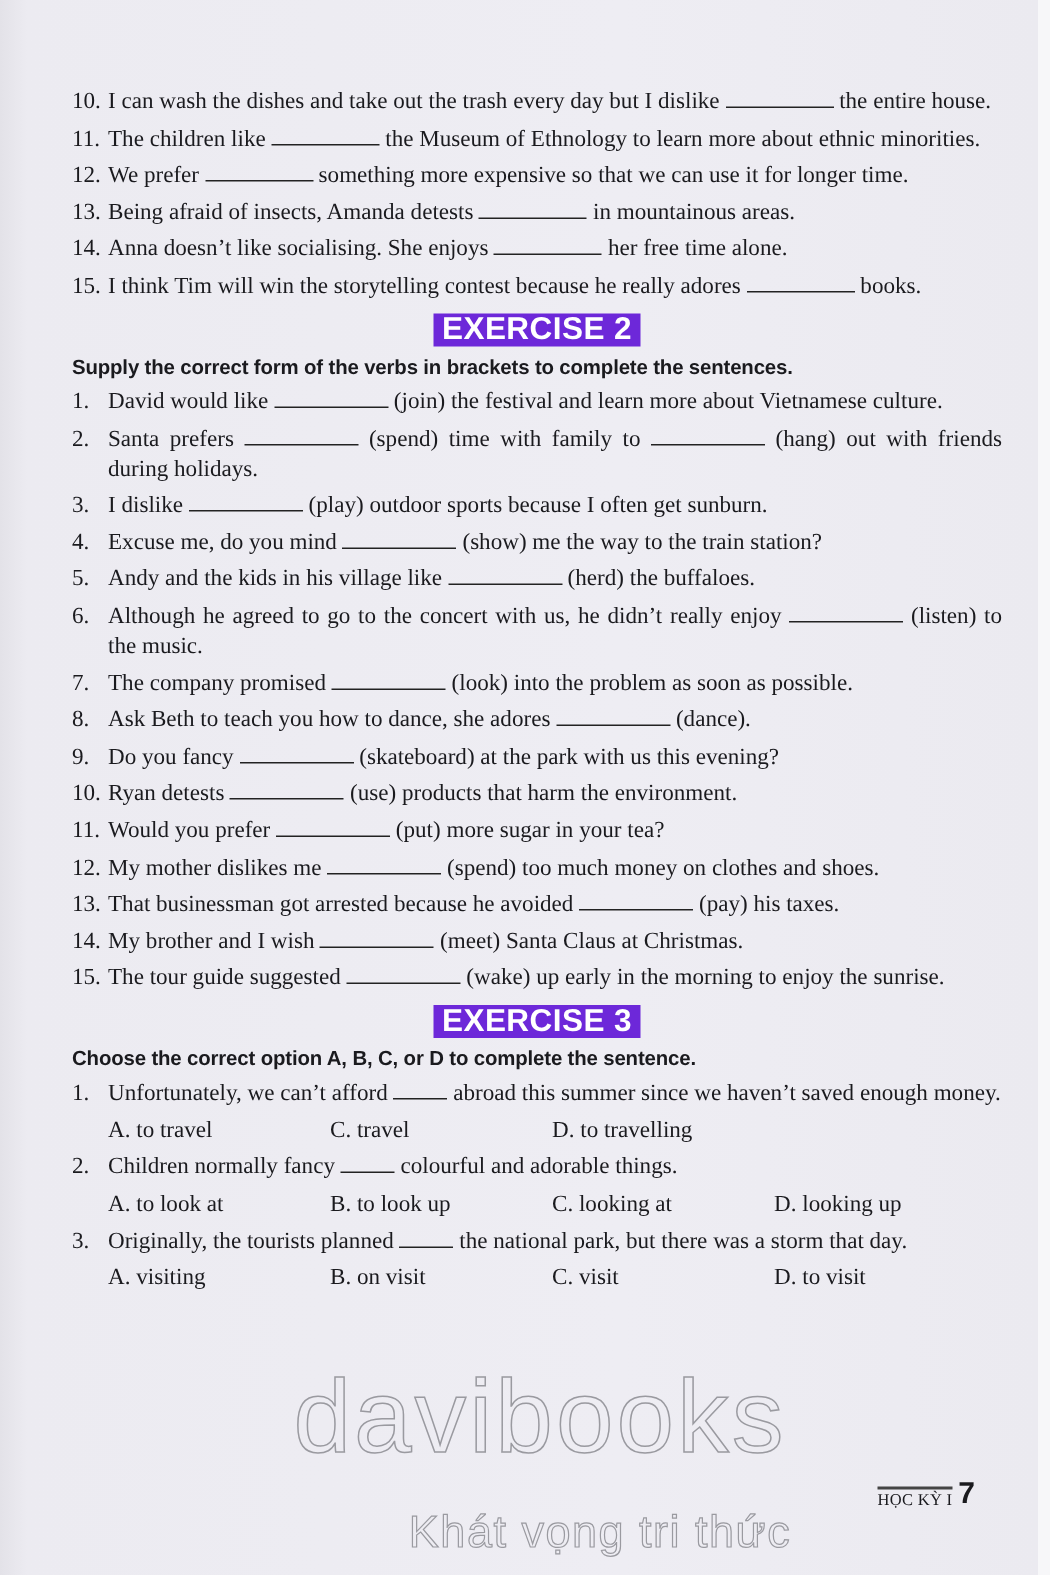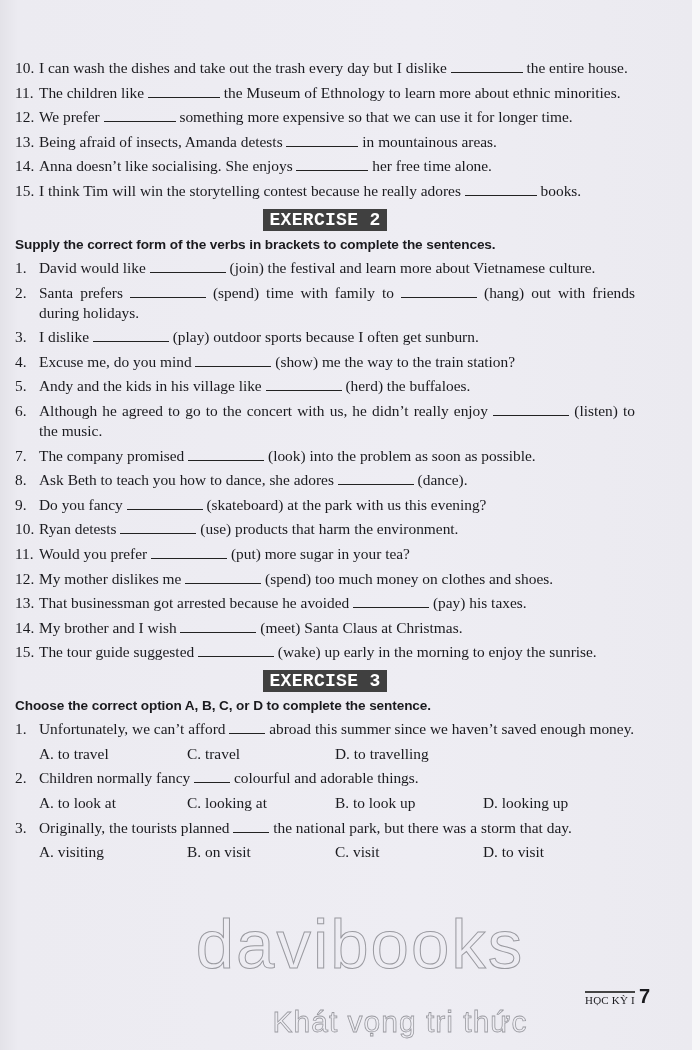--- a/index.html
+++ b/index.html
@@ -8,31 +8,31 @@
     background: #eeedf2;
     font-family: "Liberation Serif", "DejaVu Serif", serif;
     color: #1a1a1e;
     position: relative;
   }
   .page {
     position: absolute; left: 0; top: 0; width: 692px; height: 1050px;
     background: linear-gradient(90deg, #e3e2e8 0px, #ecebf1 18px, #eeedf3 60%, #ebeaf0 100%);
   }
   .edge { position: absolute; right: 0; top: 0; width: 8px; height: 1050px; background: #f7f7f9; }
-  .content { position: absolute; left: 15px; top: 58px; width: 620px; }
+  .content { position: absolute; left: 48px; top: 58px; width: 620px; }
   .q { font-size: 15.4px; line-height: 20px; margin-bottom: 4.6px; display: flex; }
   .q .num { width: 24px; flex: none; }
   .q .body { flex: 1; text-align: justify; }
   .blank { display: inline-block; border-bottom: 1px solid #222; height: 12px; vertical-align: baseline; }
   .w72 { width: 72px; } .w76 { width: 76px; } .w36 { width: 36px; }
   .heading-wrap { text-align: center; margin: 8px 0 6px 0; }
   .ex-heading {
-    display: inline-block; background: #404040; color: #fff;
-    font-family: Liberation Mono, monospace; font-weight: bold;
-    font-size: 18px; letter-spacing: 0.3px; padding: 1px 6px; line-height: 20px;
+    display: inline-block; background: #6d28d9; color: #fff;
+    font-family: Liberation Sans, sans-serif; font-weight: bold;
+    font-size: 21px; letter-spacing: 0.3px; padding: 1px 6px; line-height: 20px;
   }
   .instr {
     font-family: "Liberation Sans", "DejaVu Sans", sans-serif; font-weight: bold;
     font-size: 13.6px; margin-bottom: 6px; letter-spacing: -0.1px;
   }
   .opts { display: flex; padding-left: 24px; font-size: 15.4px; line-height: 20px; margin-bottom: 4.6px; }
   .opts span { width: 148px; flex: none; }
   .footer { position: absolute; left: 585px; top: 986px; display: flex; align-items: flex-end; }
   .footer .label {
     font-family: "Liberation Serif", serif; font-size: 11px; letter-spacing: 0.2px;
@@ -161,22 +161,22 @@
       <span>A. to travel</span>
       <span>C. travel</span>
       <span>D. to travelling</span>
     </div>
     <div class="q">
         <span class="num">2.</span>
         <span class="body"><span>Children normally fancy </span><span class="blank w36"></span><span> colourful and adorable things.</span></span>
       </div>
     <div class="opts">
       <span>A. to look at</span>
+      <span>B. to look up</span>
       <span>C. looking at</span>
-      <span>B. to look up</span>
       <span>D. looking up</span>
     </div>
     <div class="q">
         <span class="num">3.</span>
         <span class="body"><span>Originally, the tourists planned </span><span class="blank w36"></span><span> the national park, but there was a storm that day.</span></span>
       </div>
     <div class="opts">
       <span>A. visiting</span>
       <span>B. on visit</span>
       <span>C. visit</span>

